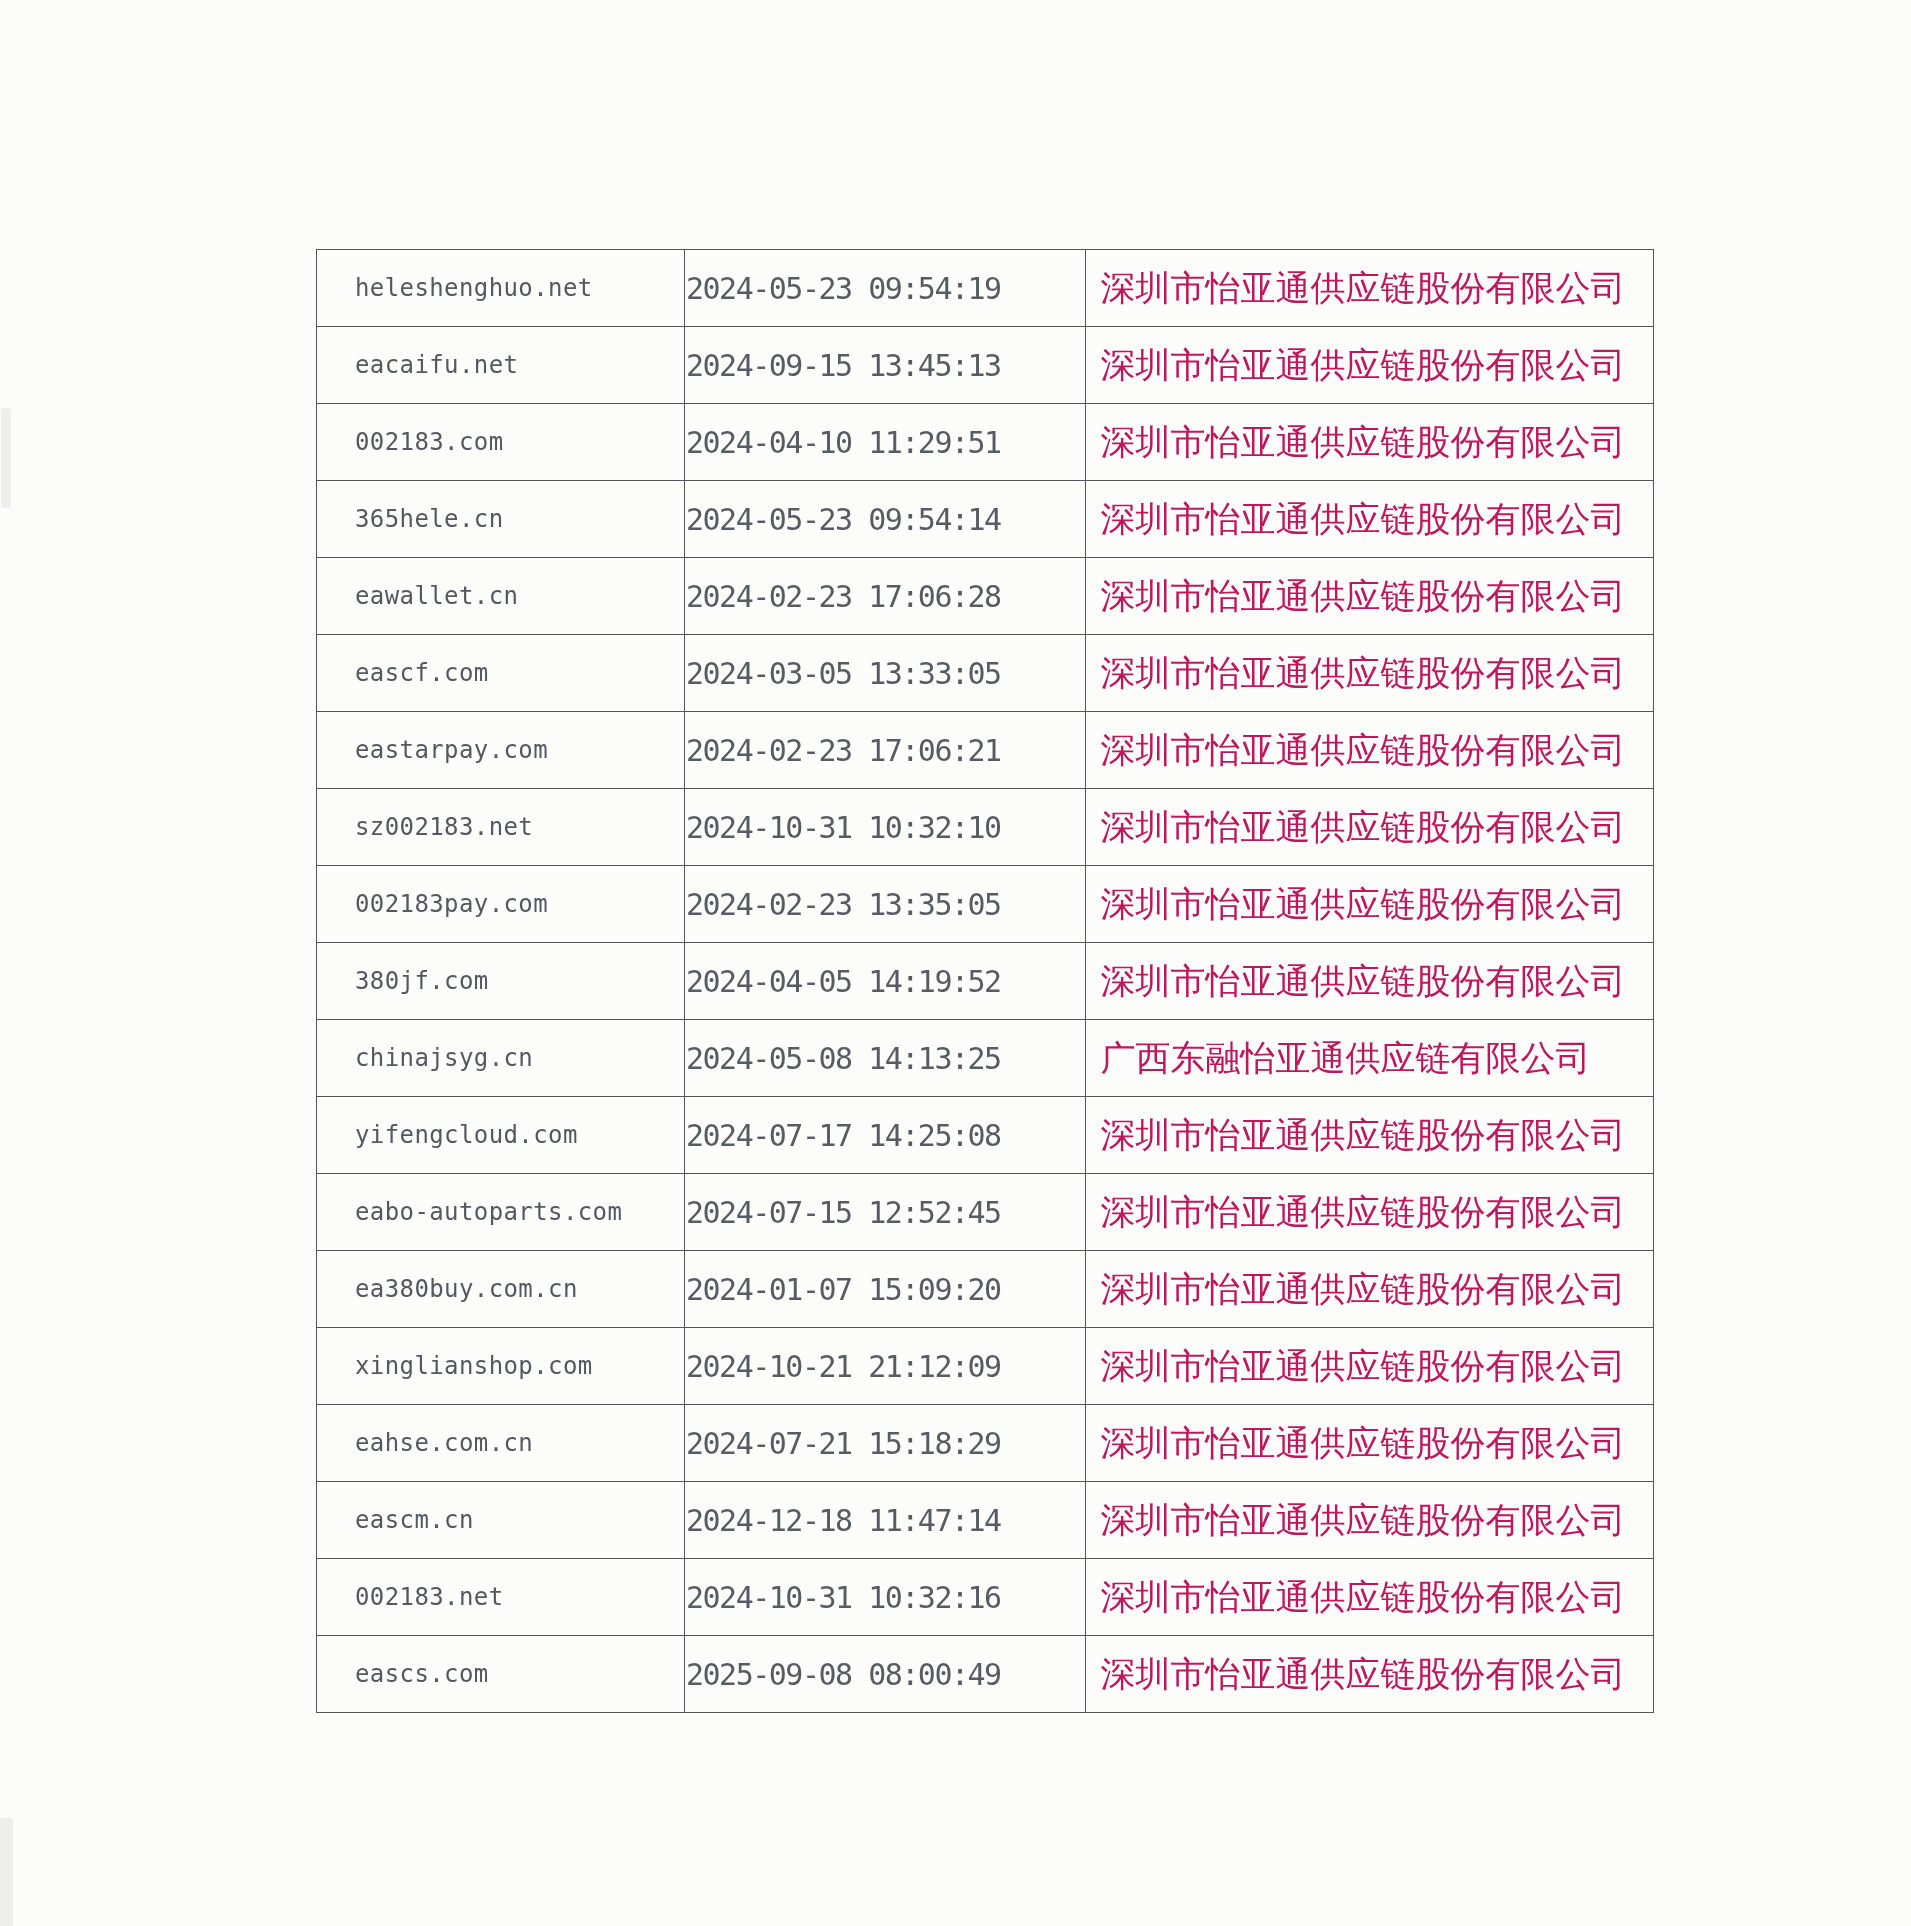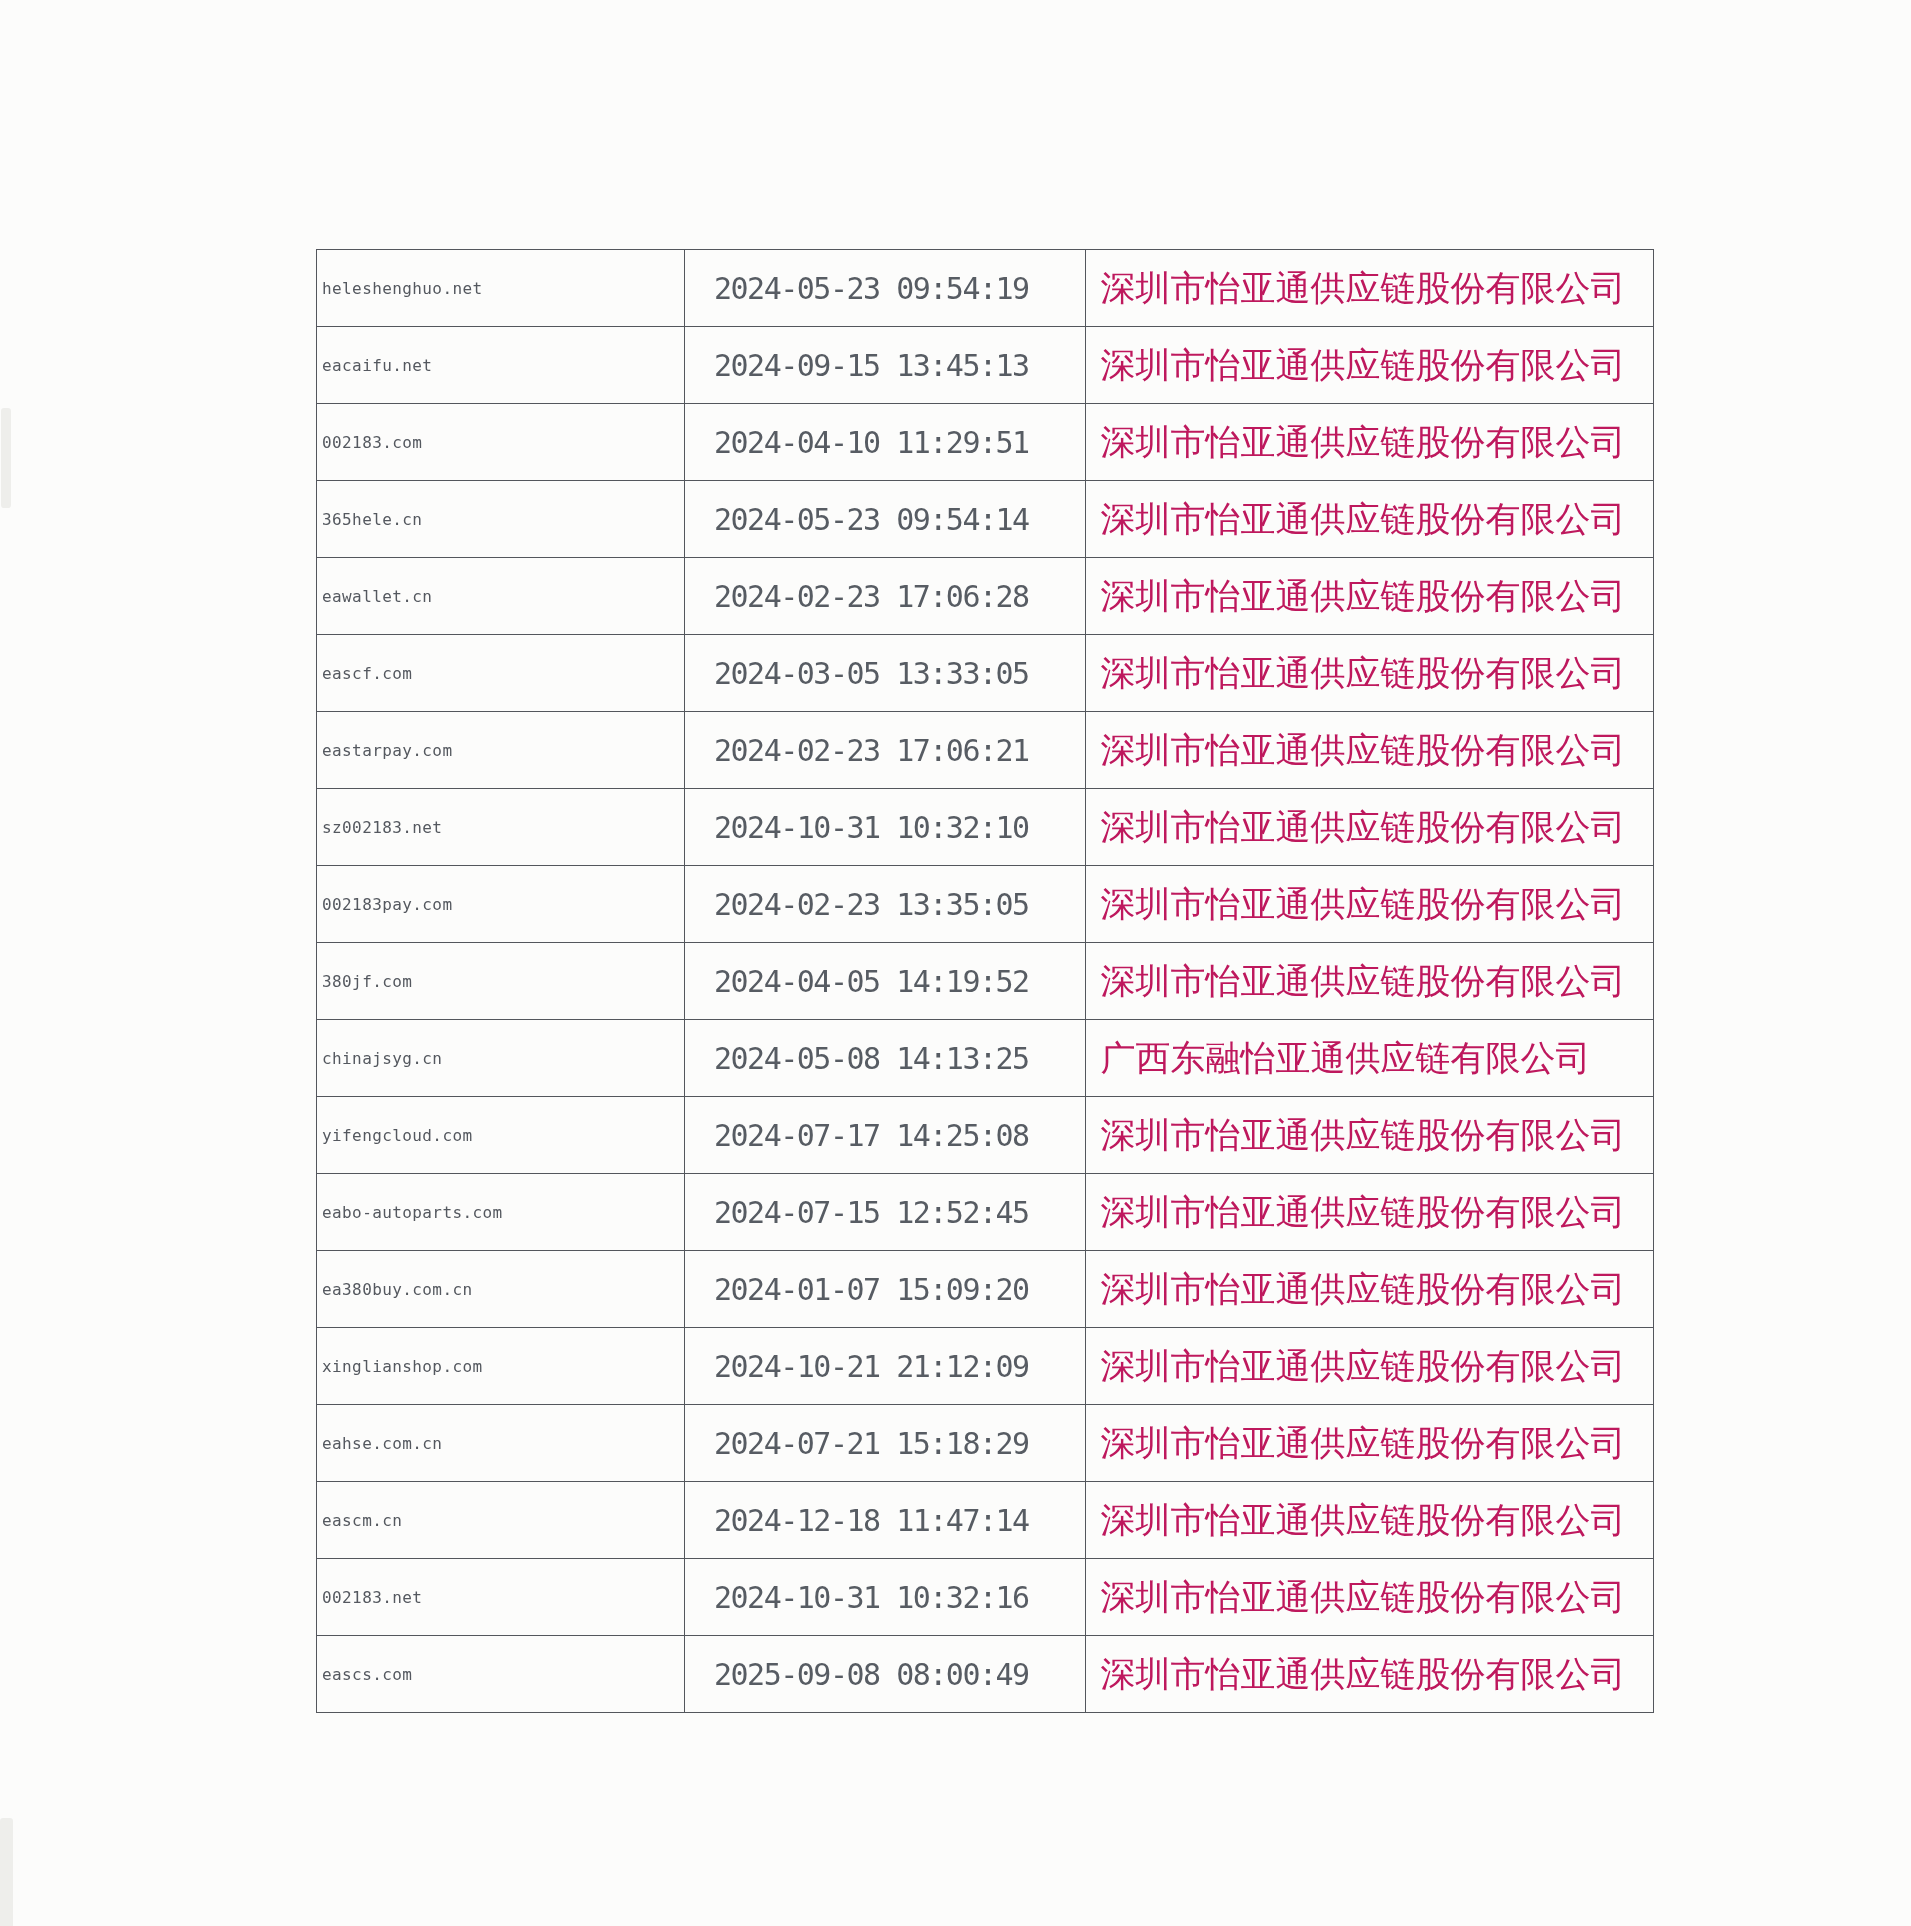--- a/index.html
+++ b/index.html
@@ -45,28 +45,28 @@
 
   table.reg td {
     border: 1.5px solid #53565c;
     height: 77px;
     box-sizing: border-box;
     vertical-align: middle;
     overflow: hidden;
     white-space: nowrap;
   }
   td.domain-cell {
-    padding-left: 5px;
+    padding-left: 38px;
     font-family: "DejaVu Sans Mono", "Liberation Mono", monospace;
-    font-size: 16px;
+    font-size: 24px;
     letter-spacing: 0.4px;
     color: #54585f;
   }
   td.datetime-cell {
-    padding-left: 29px;
+    padding-left: 1px;
     font-family: "DejaVu Sans Mono", "Liberation Mono", monospace;
     font-size: 30px;
     letter-spacing: -1.5px;
     color: #575c63;
   }
   td.company-cell {
     padding-left: 14.6px;
     font-family: "Liberation Sans", sans-serif;
     font-size: 35px;
     letter-spacing: 0px;

